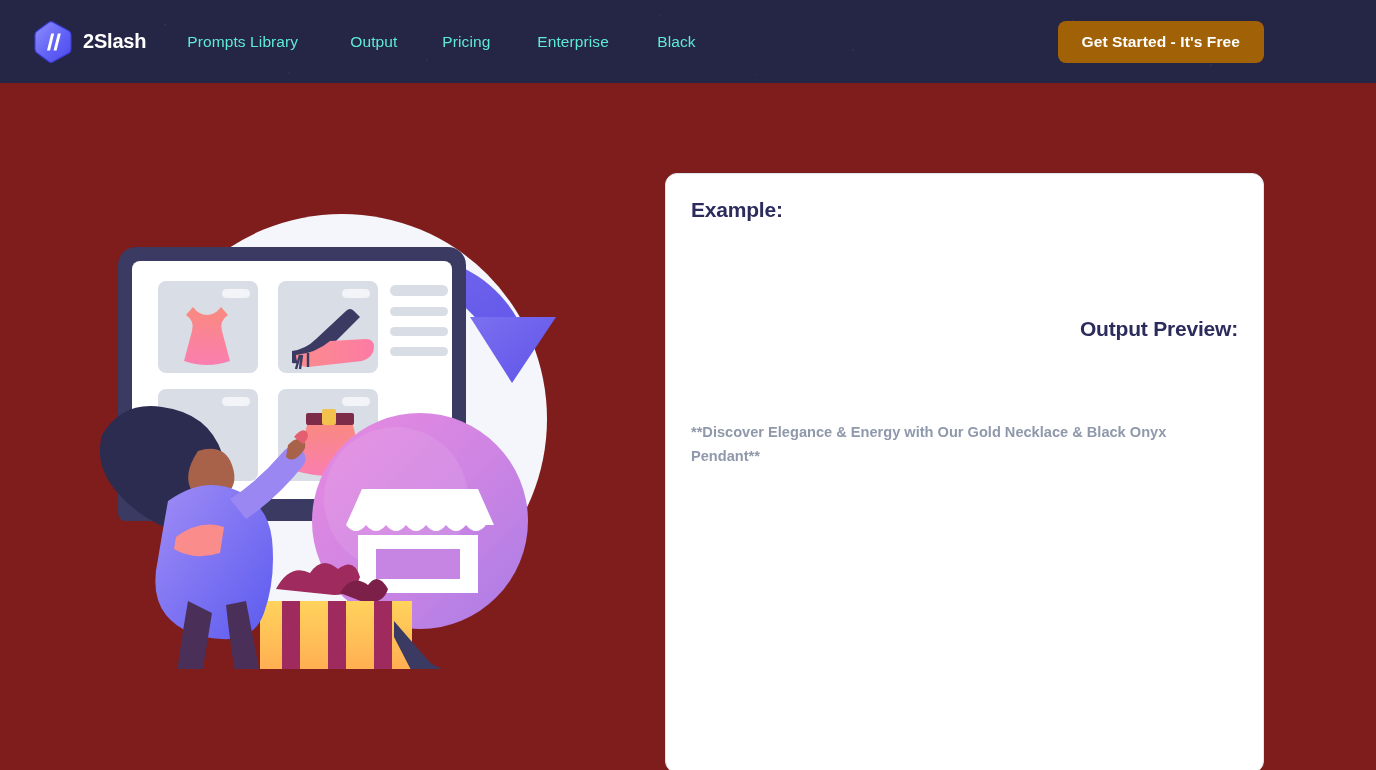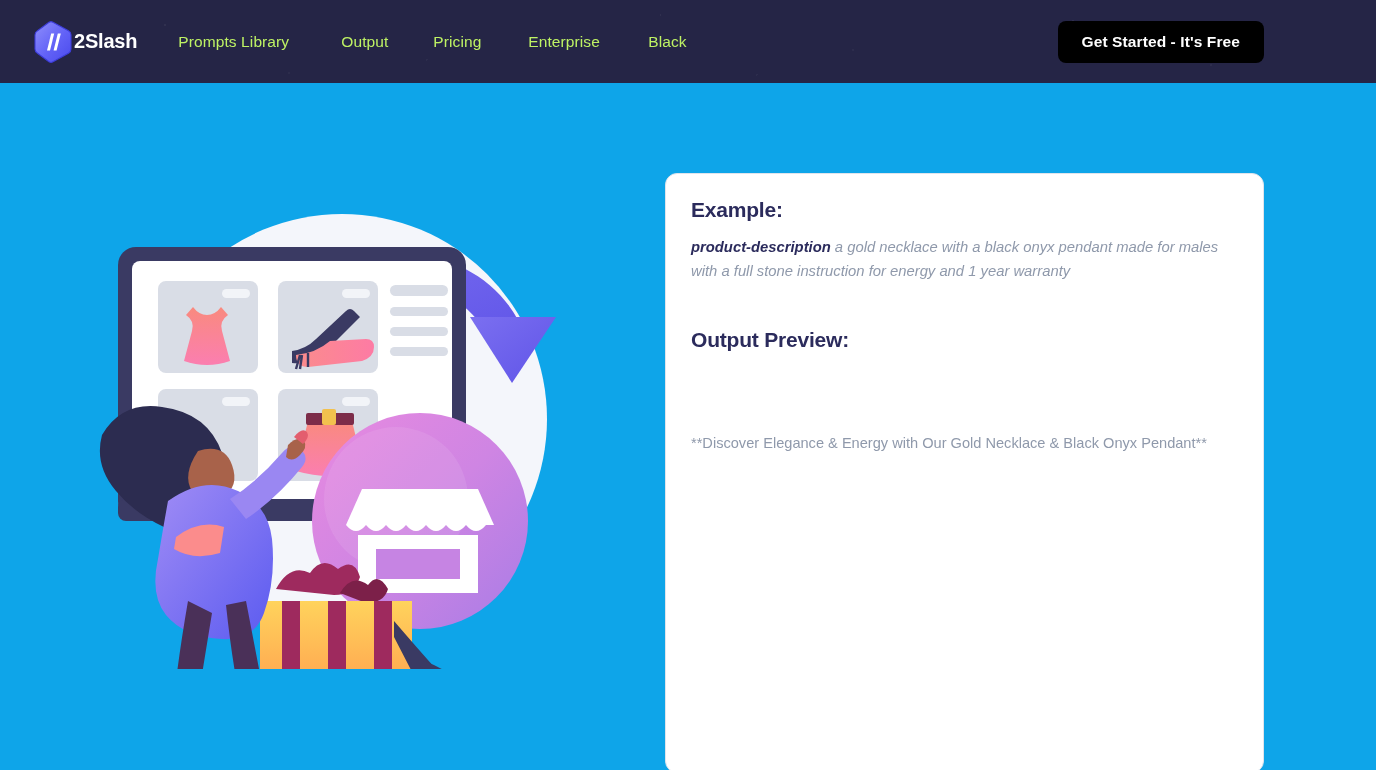--- a/index.html
+++ b/index.html
@@ -35,21 +35,21 @@
       radial-gradient(circle at 62% 60%, rgba(255,255,255,0.035) 0 1px, transparent 1px),
       radial-gradient(circle at 78% 25%, rgba(255,255,255,0.05) 0 1px, transparent 1px),
       radial-gradient(circle at 88% 78%, rgba(255,255,255,0.04) 0 1px, transparent 1px),
       radial-gradient(circle at 21% 88%, rgba(255,255,255,0.03) 0 1px, transparent 1px),
       radial-gradient(circle at 55% 90%, rgba(255,255,255,0.035) 0 1px, transparent 1px);
   }
 
   .brand {
     display: flex;
     align-items: center;
-    gap: 2px;
+    gap: 11px;
     margin-left: 34px;
     position: relative;
     z-index: 2;
     cursor: pointer;
   }
   .brand-mark {
     width: 38px;
     height: 42px;
     position: relative;
     flex: 0 0 auto;
@@ -64,21 +64,21 @@
   }
 
   .main-nav {
     display: flex;
     align-items: center;
     position: relative;
     z-index: 2;
     margin-left: 41px;
   }
   .nav-link {
-    color: #bef264;
+    color: #5eead4;
     font-size: 15.5px;
     font-weight: 400;
     letter-spacing: 0.1px;
     white-space: nowrap;
     text-decoration: none;
     cursor: pointer;
   }
   .nav-slot { display: flex; align-items: center; }
 
   .cta-wrap {
@@ -88,37 +88,37 @@
     z-index: 2;
   }
   .cta-button {
     display: inline-flex;
     align-items: center;
     justify-content: center;
     height: 42px;
     padding: 0 24px;
     border: none;
     border-radius: 8px;
-    background: #000000;
+    background: #a16207;
     color: #ffffff;
     font-family: "Liberation Sans", sans-serif;
     font-size: 15.5px;
     font-weight: bold;
     letter-spacing: 0.1px;
     white-space: nowrap;
     cursor: pointer;
     margin-left: 24px;
   }
 
   
   .page-body {
     position: relative;
     width: 1376px;
     height: 687px;
-    background: #0ea5e9;
+    background: #7f1d1d;
   }
 
   
   .illustration-pane {
     position: absolute;
     left: 90px;
     top: 86px;
     width: 500px;
     height: 500px;
   }
@@ -153,36 +153,37 @@
     line-height: 1.63;
     color: #8f99ab;
   }
   .example-prompt .prompt-tag {
     font-weight: bold;
     font-style: italic;
     color: #2b2b5c;
   }
 
   .output-heading {
-    margin-top: 44px;
+    margin-top: 94px;
     color: #2b2b5c;
     font-size: 21px;
     font-weight: bold;
     letter-spacing: -0.2px;
+    text-align: right;
   }
 
   .output-body {
     margin-top: 31px;
     font-size: 14.6px;
     line-height: 1.645;
     color: #8f99ab;
     white-space: pre-wrap;
     word-break: normal;
   }
-  .output-para { margin: 0; }
+  .output-para { margin: 0; font-weight: bold; }
   .output-gap { height: 22px; }
 </style>
 </head>
 <body>
 
 <header class="site-header">
 
   <div class="brand">
     <span class="brand-mark">
       <svg viewBox="0 0 38 42" width="38" height="42" aria-hidden="true">
@@ -329,21 +330,20 @@
 
       <path d="M82 540 q-10 6 -8 14 q2 8 14 8 l22 0 q8 0 8 -8 q0 -8 -12 -10 Z" fill="#3a3a63"></path>
       <path d="M156 540 q-10 6 -8 14 q2 8 14 8 l22 0 q8 0 8 -8 q0 -8 -12 -10 Z" fill="#3a3a63"></path>
     </svg>
   </div>
 
   <section class="example-panel">
 
     <h2 class="panel-heading">Example:</h2>
 
-    <p class="example-prompt"><span class="prompt-tag">product-description</span><span> a gold necklace with a black onyx pendant made for males with a full stone instruction for energy and 1 year warranty</span></p>
 
     <h2 class="output-heading">Output Preview:</h2>
 
     <div class="output-body">
       <p class="output-para">**Discover Elegance &amp; Energy with Our Gold Necklace &amp; Black Onyx Pendant**</p>
       <div class="output-gap"></div>
       <div class="output-gap"></div>
       
     </div>
 

